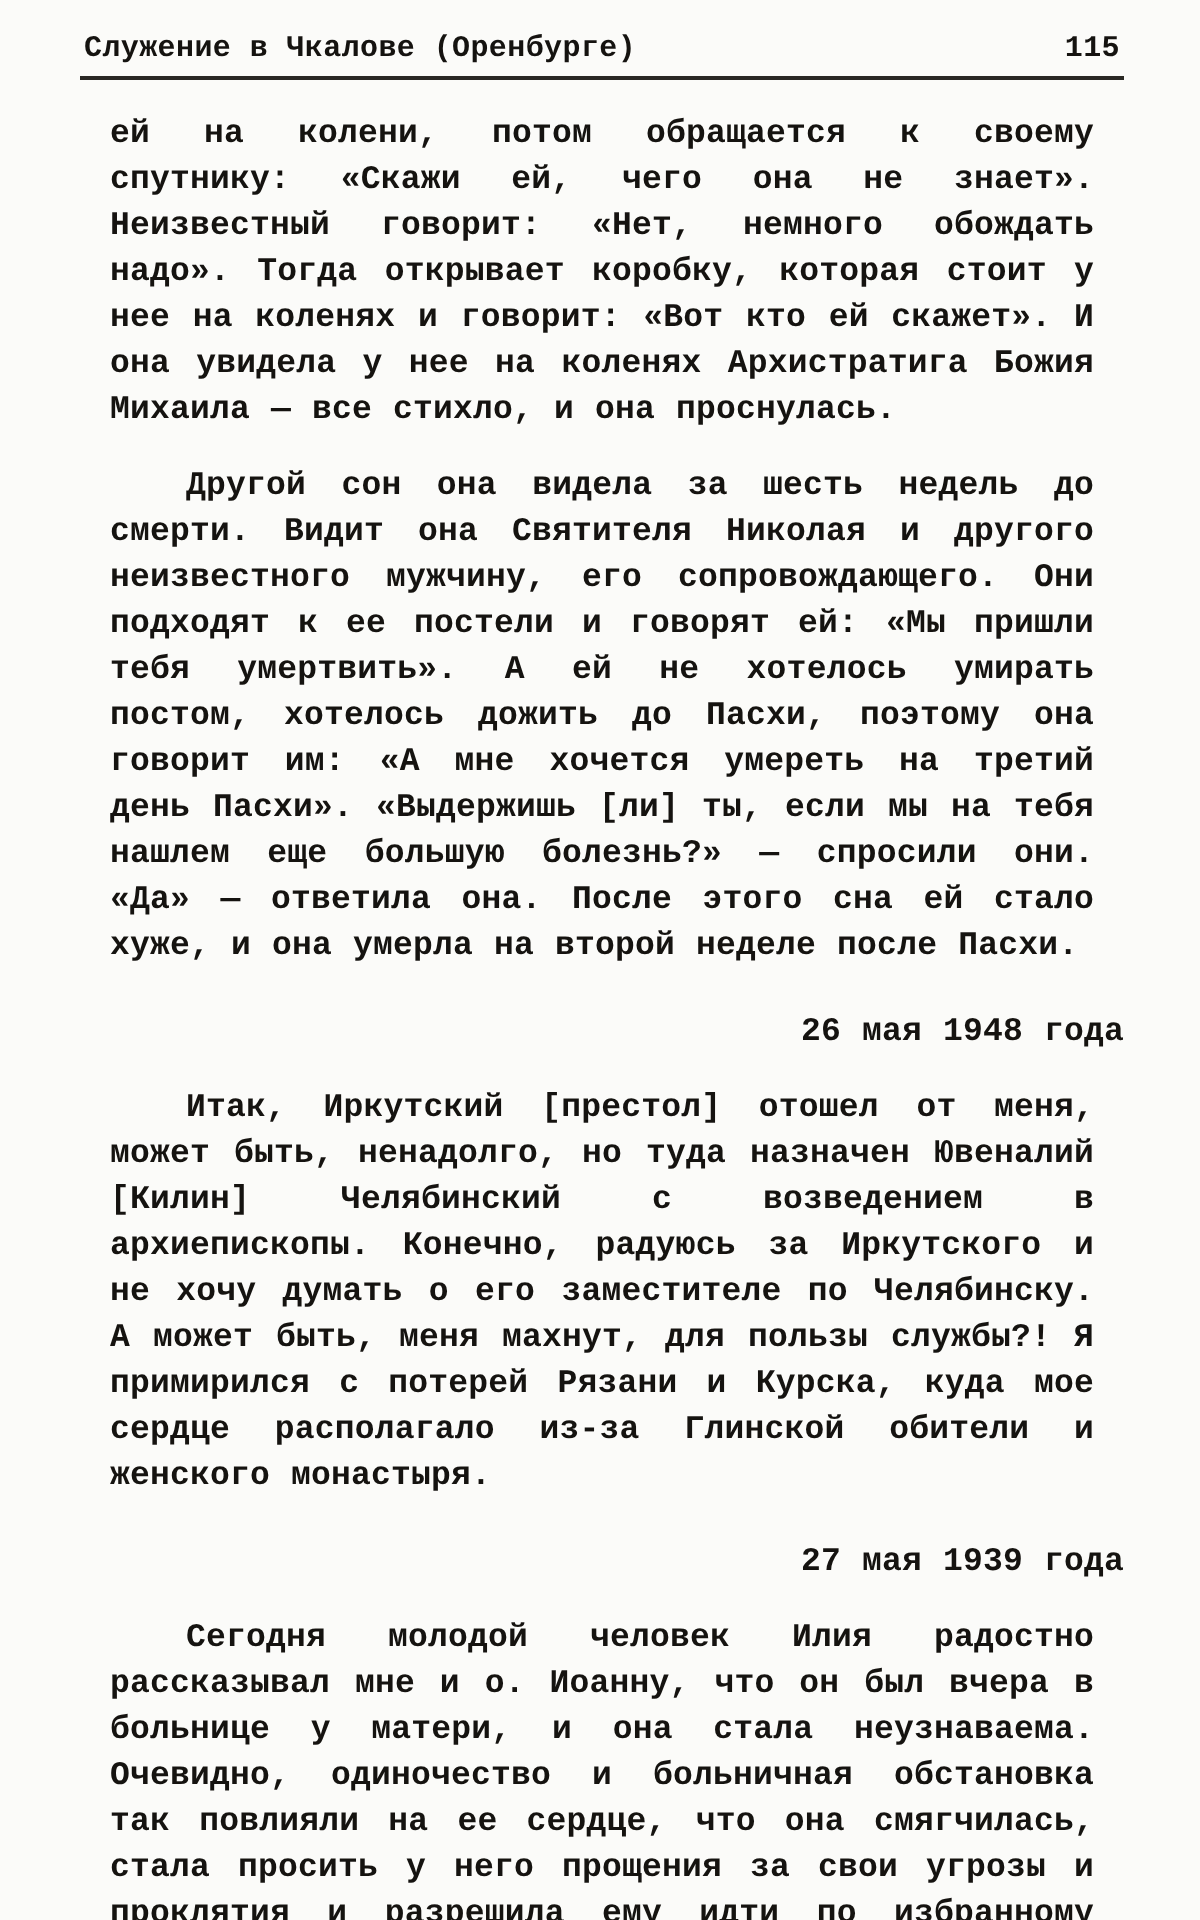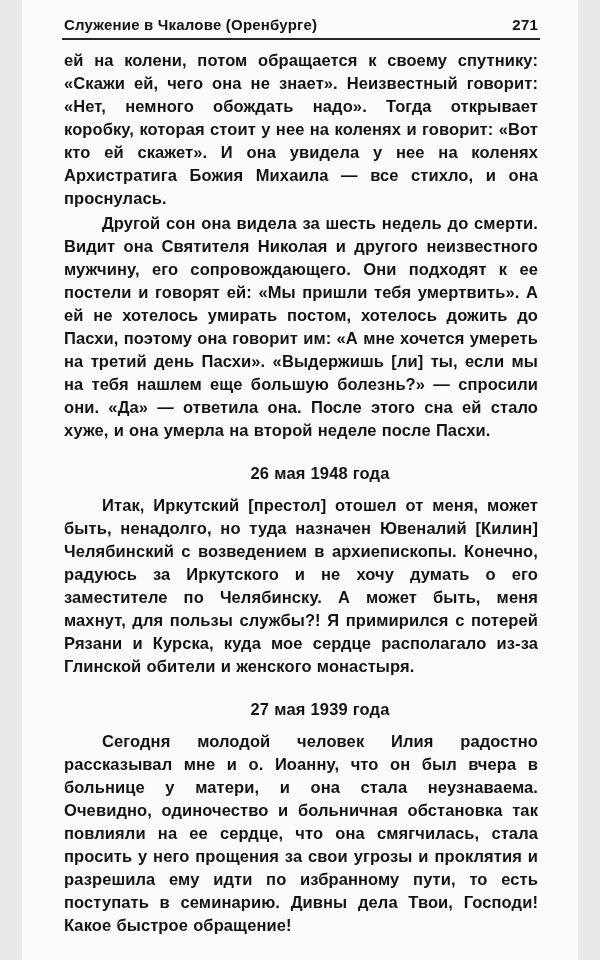--- a/index.html
+++ b/index.html
@@ -2,28 +2,28 @@
 <html lang="ru"><head>
 <meta charset="utf-8">
 <style>
   html, body {
     margin: 0;
     padding: 0;
     background: #e9e9e7;
   }
   .page {
     position: relative;
-    width: 556px;
+    width: 600px;
     height: 960px;
     margin: 0 auto;
     background: #fbfbf9;
     box-sizing: border-box;
     padding: 16px 38px 0 40px;
     overflow: hidden;
-    font-family: Liberation Sans, sans-serif;
+    font-family: Liberation Mono, monospace;
     color: #151310;
   }
   .running-head {
     display: flex;
     justify-content: space-between;
     align-items: baseline;
     font-size: 15px;
     font-weight: 600;
     letter-spacing: 0.2px;
     padding: 0 2px 5px 2px;
@@ -36,41 +36,41 @@
     font-size: 16.5px;
     line-height: 23px;
     font-weight: 600;
     text-align: justify;
     letter-spacing: 0.1px;
     word-spacing: 0.5px;
     hyphens: auto;
     -webkit-hyphens: auto;
   }
   .para {
-    margin: 2px;
+    margin: 15px;
     text-indent: 38px;
   }
   .para.no-indent {
     text-indent: 0;
   }
   .date-heading {
     margin: 20px 0 9px 0;
     padding-left: 38px;
-    text-align: center;
+    text-align: right;
     font-weight: 600;
   }
 </style>
 </head>
 <body>
 
 <div class="page">
 
   <div class="running-head">
     <span class="title">Служение в Чкалове (Оренбурге)</span>
-    <span class="pagenum">271</span>
+    <span class="pagenum">115</span>
   </div>
 
   <div class="body-text">
 
     <p class="para no-indent">ей на колени, потом обращается к своему спутнику: «Скажи ей, чего она не знает». Неизвестный говорит: «Нет, немного обождать надо». Тогда открывает коробку, которая стоит у нее на коленях и говорит: «Вот кто ей скажет». И она увидела у нее на коленях Архистратига Божия Михаила — все стихло, и она проснулась.</p>
 
     <p class="para">Другой сон она видела за шесть недель до смерти. Видит она Святителя Николая и другого неизвестного мужчину, его сопровождающего. Они подходят к ее постели и говорят ей: «Мы пришли тебя умертвить». А ей не хотелось умирать постом, хотелось дожить до Пасхи, поэтому она говорит им: «А мне хочется умереть на третий день Пасхи». «Выдержишь [ли] ты, если мы на тебя нашлем еще большую болезнь?» — спросили они. «Да» — ответила она. После этого сна ей стало хуже, и она умерла на второй неделе после Пасхи.</p>
 
     <p class="date-heading">26 мая 1948 года</p>
 

